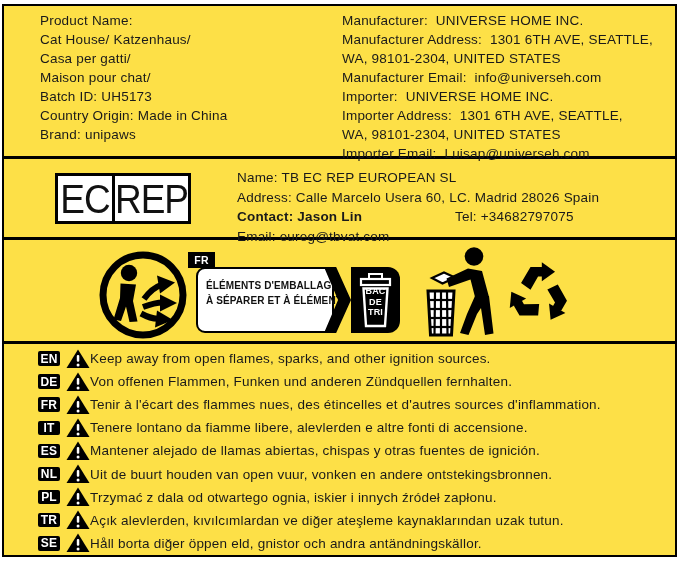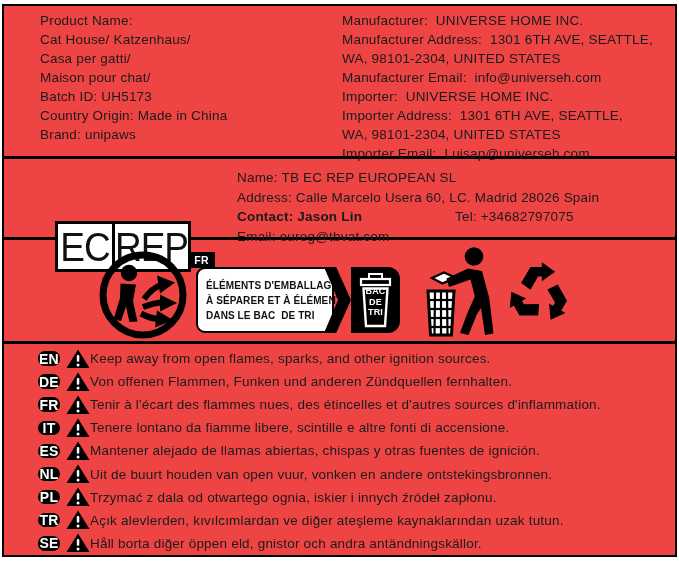--- a/index.html
+++ b/index.html
@@ -1,29 +1,29 @@
 <!DOCTYPE html>
 <html><head>
 <meta charset="utf-8">
 <style>
   html,body{margin:0;padding:0;background:#fff;width:679px;height:564px;overflow:hidden;}
   *{box-sizing:border-box;}
   body{font-family:"Liberation Sans", sans-serif;color:#1a1a1a;}
-  .frame{position:absolute;left:2px;top:4px;width:675px;height:553px;border:2px solid #000;background:#ef4444;}
+  .frame{position:absolute;left:2px;top:4px;width:675px;height:553px;border:2px solid #000;background:#fde047;}
   .sec{position:relative;width:100%;}
   .sec-top{height:153px;border-bottom:3px solid #000;}
   .sec-ecrep{height:81px;border-bottom:3px solid #000;}
   .sec-icons{height:104px;border-bottom:3px solid #000;}
   .sec-warnings{height:212px;padding-top:3px;}
   .txtcol{position:absolute;top:5px;}
   .col-product{left:36px;}
   .col-manufacturer{left:338px;}
   .line{font-size:13.5px;line-height:19px;letter-spacing:.2px;white-space:pre-wrap;}
   
-  .ecrep-box{position:absolute;left:51px;top:14px;height:51px;display:flex;border:3px solid #000;background:#fff;margin-top:48px;}
+  .ecrep-box{position:absolute;left:51px;top:14px;height:51px;display:flex;border:3px solid #000;background:#fff;}
   .ecrep-cell{display:flex;align-items:center;justify-content:center;font-size:37px;letter-spacing:-1px;color:#111;transform:scaleY(1.12);}
   .ecrep-cell-ec{width:54px;}
   .ecrep-cell-rep{width:76px;border-left:3px solid #000;transform:scaleY(1.12);}
   .ecrep-text{position:absolute;left:233px;top:9px;}
   .ecrep-text .line{line-height:19.5px;}
   .contact-span{display:inline-block;width:218px;font-weight:bold;}
   
   .icon-abs{position:absolute;}
   .fr-tab{position:absolute;left:184px;top:12px;width:27px;height:16px;background:#000;color:#fff;
           font-size:10.5px;font-weight:bold;display:flex;align-items:center;justify-content:center;letter-spacing:.3px;}
@@ -31,22 +31,22 @@
   .banner-white{position:absolute;left:8px;top:0;width:138px;height:66px;border:2.5px solid #000;
                 border-radius:9px 0 0 9px;background:#fff;padding:9px 0 0 8px;}
   .banner-line{font-size:10px;font-weight:bold;line-height:15px;letter-spacing:.1px;color:#111;white-space:pre;}
   .banner-arrow{position:absolute;left:136px;top:0;width:27px;height:66px;background:#000;
                 clip-path:polygon(0 0,45% 0,100% 50%,45% 100%,0 100%,52% 50%);}
   .bin-block{position:absolute;left:163px;top:0;width:49px;height:66px;background:#000;border-radius:0 12px 12px 0;}
   .bin-text{position:absolute;left:0;top:19px;width:49px;text-align:center;color:#fff;font-weight:bold;
             font-size:9px;line-height:10.5px;letter-spacing:.2px;}
   
   .w-row{display:flex;align-items:center;height:23.1px;}
-  .w-badge{margin-left:34px;width:22px;height:14.5px;background:#000;color:#fff;border-radius:7px;
-           font-size:14px;font-weight:bold;display:flex;align-items:center;justify-content:center;letter-spacing:.2px;flex:0 0 auto;}
+  .w-badge{margin-left:34px;width:22px;height:14.5px;background:#000;color:#fff;border-radius:2px;
+           font-size:12px;font-weight:bold;display:flex;align-items:center;justify-content:center;letter-spacing:.2px;flex:0 0 auto;}
   .w-tri{margin-left:6px;flex:0 0 auto;display:block;}
   .w-text{font-size:13.5px;letter-spacing:.2px;white-space:nowrap;}
 </style>
 </head>
 <body>
 
 <div class="frame">
 
   <div class="sec sec-top">
     <div class="txtcol col-product">
@@ -96,21 +96,20 @@
       <path d="M43,63.5 Q54,69.5 62,68.5" fill="none" stroke="#000" stroke-width="6"></path>
       <polygon points="59,60.5 75,70 57,77.5" fill="#000"></polygon>
     </svg>
 
     <div class="fr-tab">FR</div>
 
     <div class="banner">
       <div class="banner-white">
         <div class="banner-line">ÉLÉMENTS D'EMBALLAGE</div>
         <div class="banner-line">À SÉPARER ET À ÉLÉMENTS</div>
-        <div class="banner-line">DANS LE BAC  DE TRI</div>
       </div>
       <div class="banner-arrow"></div>
       <div class="bin-block">
         <svg style="position:absolute;left:7px;top:5px;" width="35" height="56" viewBox="0 0 35 56">
           <rect x="11" y="2" width="13" height="5" fill="none" stroke="#fff" stroke-width="2"></rect>
           <rect x="3" y="7" width="29" height="6" fill="none" stroke="#fff" stroke-width="2.2"></rect>
           <path d="M5.5,16.5 L29.5,16.5 L27,54 L8,54 Z" fill="none" stroke="#fff" stroke-width="2.4"></path>
         </svg>
         <div class="bin-text">
           <div>BAC</div>
@@ -183,21 +182,21 @@
         </svg>
       <div class="w-text">Tenir à l'écart des flammes nues, des étincelles et d'autres sources d'inflammation.</div>
     </div>
     <div class="w-row">
       <div class="w-badge">IT</div>
       <svg class="w-tri" width="24" height="20" viewBox="0 0 24 20">
           <polygon points="12,0.5 23.5,19 0.5,19" fill="#000"></polygon>
           <rect x="10.8" y="6" width="2.5" height="6.8" rx="1.1" fill="#fff"></rect>
           <circle cx="12.05" cy="16" r="1.5" fill="#fff"></circle>
         </svg>
-      <div class="w-text">Tenere lontano da fiamme libere, scintille e altre fonti di accensione.</div>
+      <div class="w-text">Tenere lontano da fiamme libere, alevlerden e altre fonti di accensione.</div>
     </div>
     <div class="w-row">
       <div class="w-badge">ES</div>
       <svg class="w-tri" width="24" height="20" viewBox="0 0 24 20">
           <polygon points="12,0.5 23.5,19 0.5,19" fill="#000"></polygon>
           <rect x="10.8" y="6" width="2.5" height="6.8" rx="1.1" fill="#fff"></rect>
           <circle cx="12.05" cy="16" r="1.5" fill="#fff"></circle>
         </svg>
       <div class="w-text">Mantener alejado de llamas abiertas, chispas y otras fuentes de ignición.</div>
     </div>

